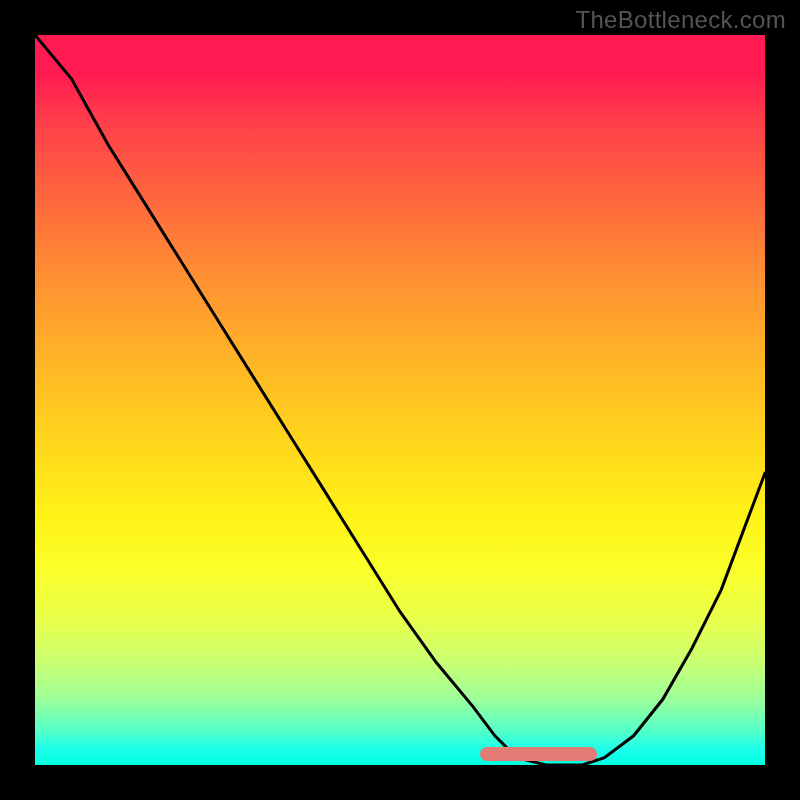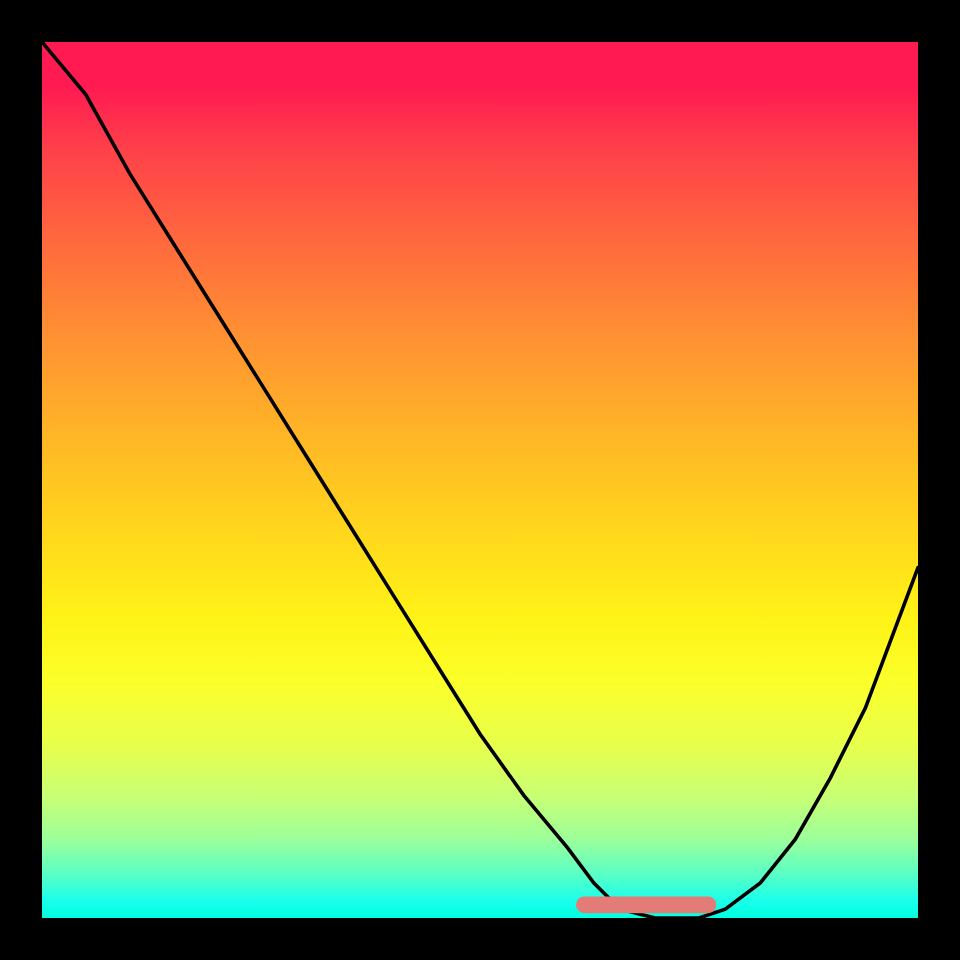--- a/index.html
+++ b/index.html
@@ -65,20 +65,21 @@
     position: absolute;
     background: #e37b77;
     border-radius: 10px;
     height: 14px;
   }
 </style>
 </head>
 <body>
 
 <div class="stage">
+  <div class="watermark">TheBottleneck.com</div>
 
   <div class="plot">
     <div class="gradient"></div>
     <svg class="curve" viewBox="0 0 730 730" preserveAspectRatio="none">
       <path id="curve-path" fill="none" stroke="#000" stroke-width="3" stroke-linecap="round" d="M0.0 0.0 L36.5 43.8 L73.0 109.5 L109.5 167.9 L146.0 226.3 L182.5 284.7 L219.0 343.1 L255.5 401.5 L292.0 459.9 L328.5 518.3 L365.0 576.7 L401.5 627.8 L438.0 671.6 L459.9 700.8 L481.8 722.7 L511.0 730.0 L547.5 730.0 L569.4 722.7 L598.6 700.8 L627.8 664.3 L657.0 613.2 L686.2 554.8 L708.1 496.4 L730.0 438.0"></path>
     </svg>
     <div id="valley" class="valley-mark" style="left: 445.3px; width: 116.8px; top: 712.05px; background: rgb(227, 123, 119);"></div>
   </div>
 </div>
 

